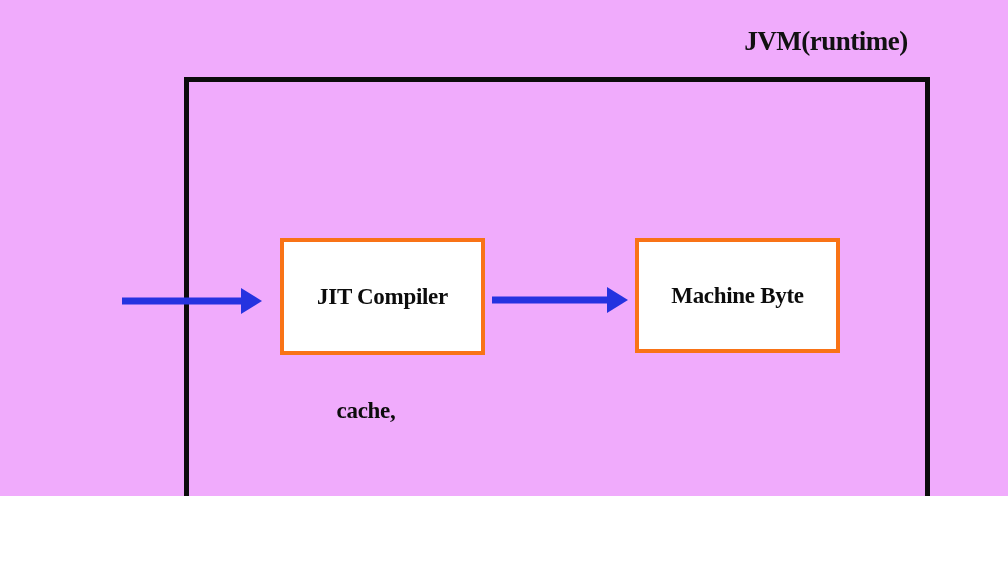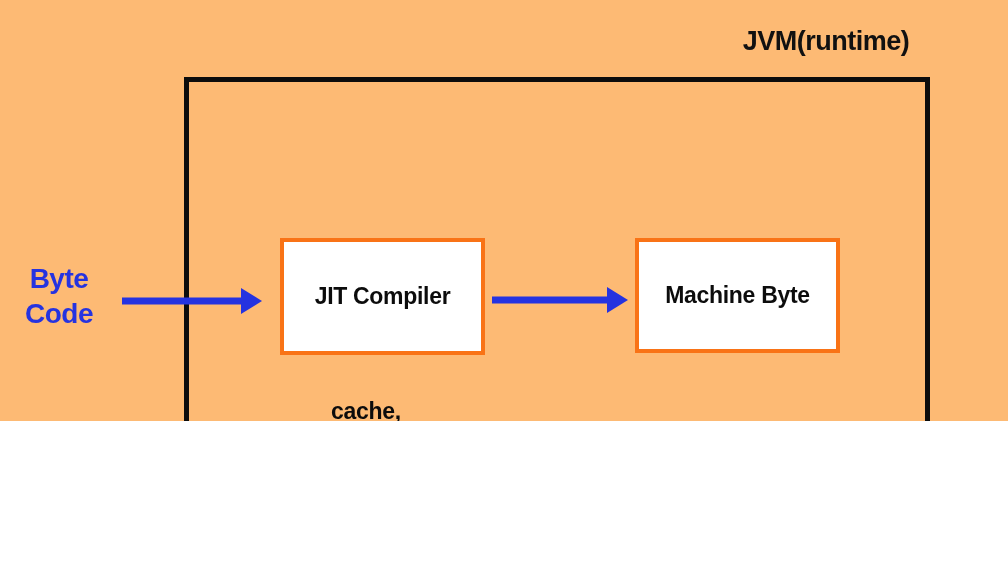--- a/index.html
+++ b/index.html
@@ -1,22 +1,22 @@
 <!DOCTYPE html>
 <html><head>
 <meta charset="utf-8">
 <style>
   * { margin: 0; padding: 0; box-sizing: border-box; }
   html, body { background: #ffffff; }
   .canvas {
     position: relative;
     width: 1008px;
-    height: 421px;
-    background: #fdba74;
-    font-family: Liberation Sans, sans-serif;
+    height: 496px;
+    background: #f0abfc;
+    font-family: Liberation Serif, serif;
     overflow: hidden;
   }
   .title {
     position: absolute;
     left: 735px;
     top: 26px;
     width: 182px;
     text-align: center;
     font-size: 27px;
     font-weight: bold;
@@ -91,24 +91,20 @@
 </style>
 </head>
 <body>
 
 <div class="canvas">
 
   <div class="title">JVM(runtime)</div>
 
   <div class="outer-box"></div>
 
-  <div class="byte-code-label">
-    <span>Byte</span><br>
-    <span>Code</span>
-  </div>
 
   <div class="node node-jit">
     <span>JIT Compiler</span>
   </div>
 
   <div class="node node-machine">
     <span>Machine Byte</span>
   </div>
 
   <div class="annotation">

